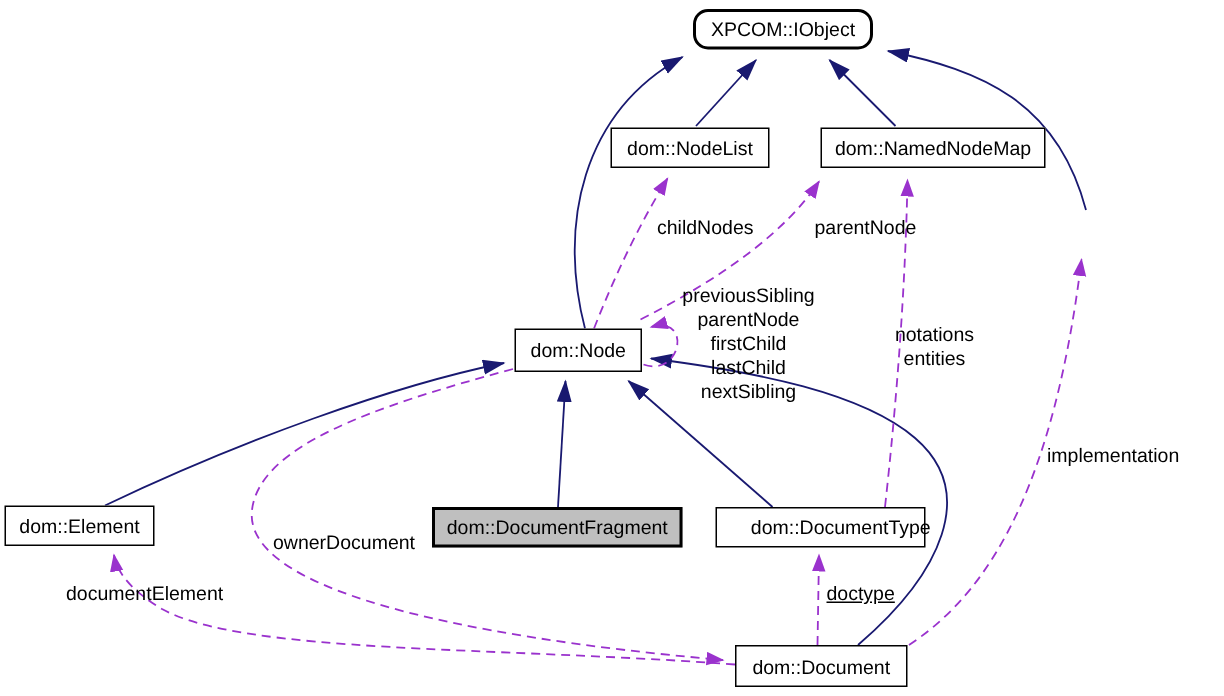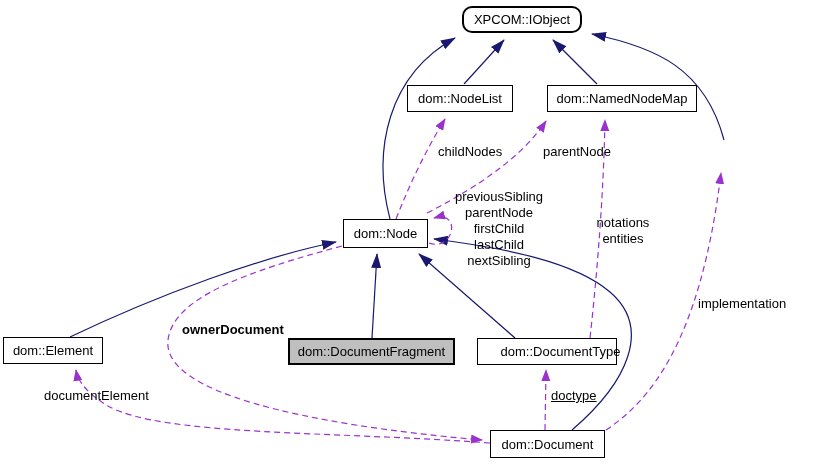--- a/index.html
+++ b/index.html
@@ -97,19 +97,19 @@
     <div>nextSibling</div>
   </div>
 
   <div class="elabel center" style="left:585px;top:215px;width:76px;">
     <div>notations</div>
     <div>entities</div>
   </div>
 
   <div class="elabel" style="left:698px;top:296px;">implementation</div>
 
-  <div class="elabel" style="left:182px;top:322px;font-weight:bold;">ownerDocument</div>
+  <div class="elabel" style="left:182px;top:354px;">ownerDocument</div>
 
   <div class="elabel" style="left:44px;top:388px;">documentElement</div>
 
   <div class="elabel" style="left:551px;top:388px;text-decoration:underline;">doctype</div>
 
 </div>
 
 </body></html>

